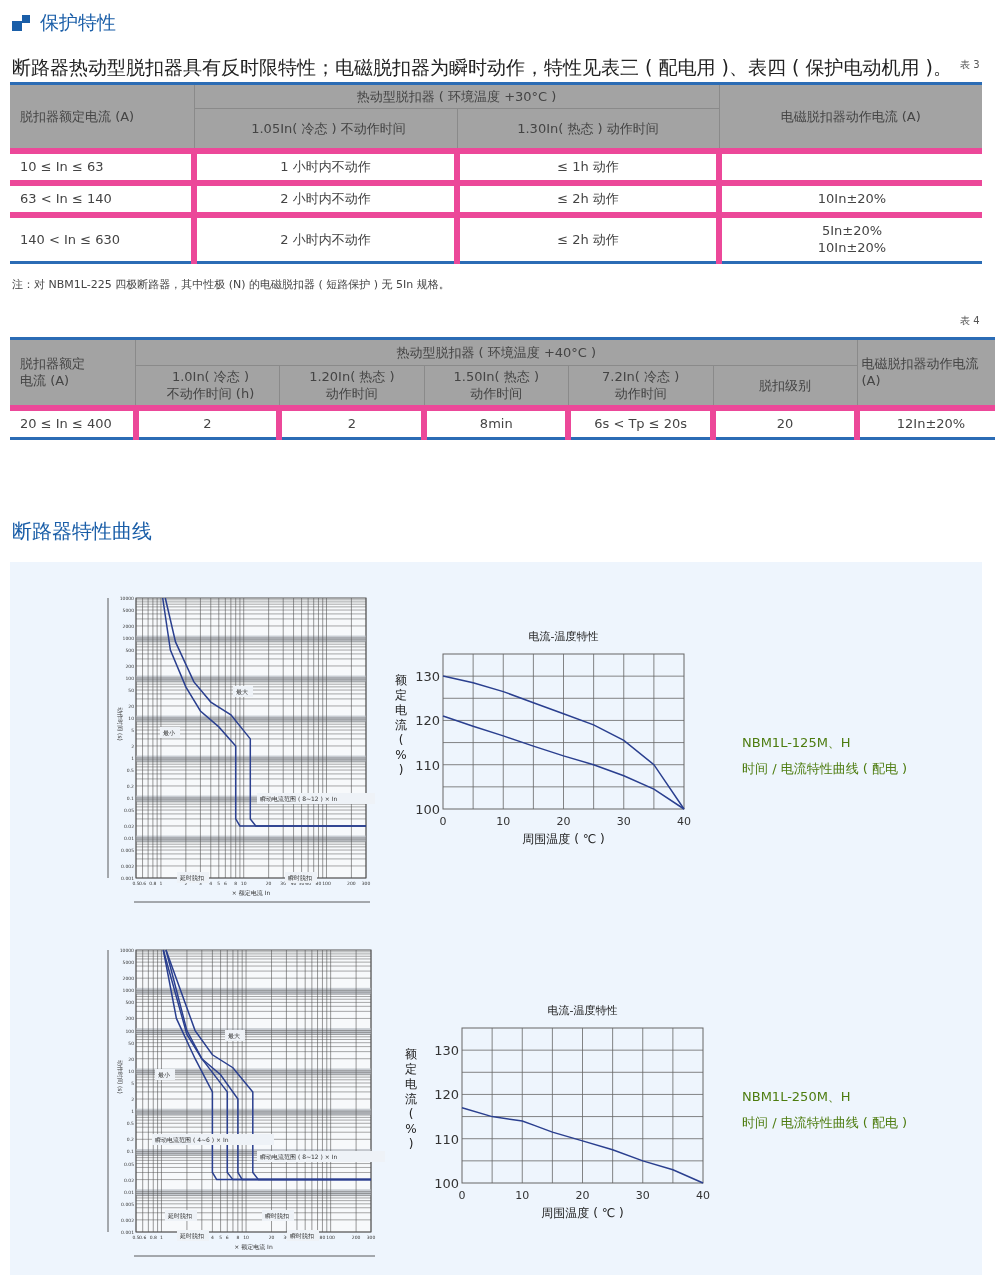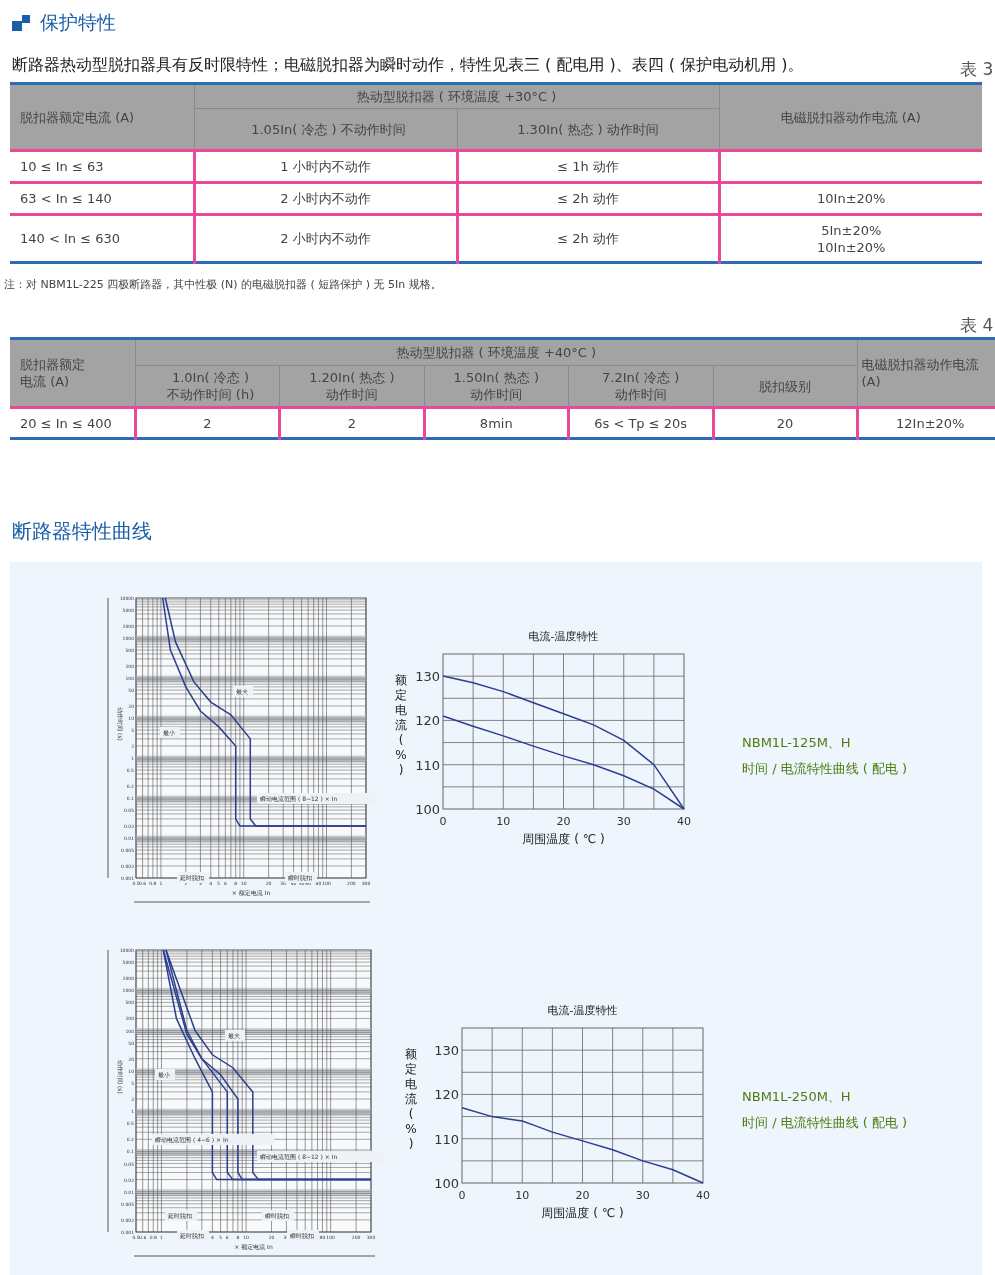--- a/index.html
+++ b/index.html
@@ -8,35 +8,35 @@
     font-family: "DejaVu Sans", "Liberation Sans", sans-serif;
     color: #333; position: relative; overflow: hidden;
   }
   .section-title {
     position: absolute; left: 12px; top: 10px; display: flex; align-items: center;
     font-size: 19px; color: #1a5ea8; font-weight: normal;
   }
   .logo-mark { position: relative; width: 22px; height: 22px; margin-right: 6px; }
   .logo-mark .sq1 { position: absolute; left: 0; top: 9px; width: 10px; height: 10px; background: #1a5ea8; }
   .logo-mark .sq2 { position: absolute; left: 10px; top: 3px; width: 8px; height: 8px; background: #1a5ea8; }
-  .intro { position: absolute; left: 12px; top: 55px; font-size: 16px; color: #222; text-align: center; }
-  .table-label { position: absolute; font-size: 17px; color: #555; }
+  .intro { position: absolute; left: 12px; top: 55px; font-size: 19px; color: #222; text-align: center; }
+  .table-label { position: absolute; font-size: 10px; color: #555; }
   table.spec {
     position: absolute; border-collapse: collapse; font-size: 13px; color: #444;
     border-top: 3px solid #2b6cb5; border-bottom: 3px solid #2b6cb5;
   }
   table.spec th {
     background: #a3a3a3; font-weight: normal; color: #444; border: 1px solid #8a8a8a;
     border-top: none; padding: 2px 4px; line-height: 17px;
   }
-  table.spec td { border: 3px solid #ec4899; padding: 2px 8px; text-align: center; line-height: 17px; }
+  table.spec td { border: 6px solid #ec4899; padding: 2px 8px; text-align: center; line-height: 17px; }
   table.spec tr:last-child td { border-bottom: none; }
   table.spec th:first-child, table.spec td:first-child { border-left: none; text-align: left; padding-left: 10px; }
   table.spec th:last-child, table.spec td:last-child { border-right: none; }
-  .note { position: absolute; left: 4px; top: 277px; font-size: 11px; color: #444; }
+  .note { position: absolute; left: 12px; top: 277px; font-size: 11px; color: #444; }
   .curve-title { position: absolute; left: 12px; top: 518px; font-size: 20px; color: #1a5ea8; }
   .curve-panel { position: absolute; left: 10px; top: 562px; width: 972px; height: 713px; background: #eef5fd; }
   .product-label { position: absolute; font-size: 13px; color: #4d7c0f; line-height: 26px; }
   svg text { font-family: "DejaVu Sans", "Liberation Sans", sans-serif; }
 </style>
 </head>
 <body>
 
 <div class="section-title">
   <div class="logo-mark">

